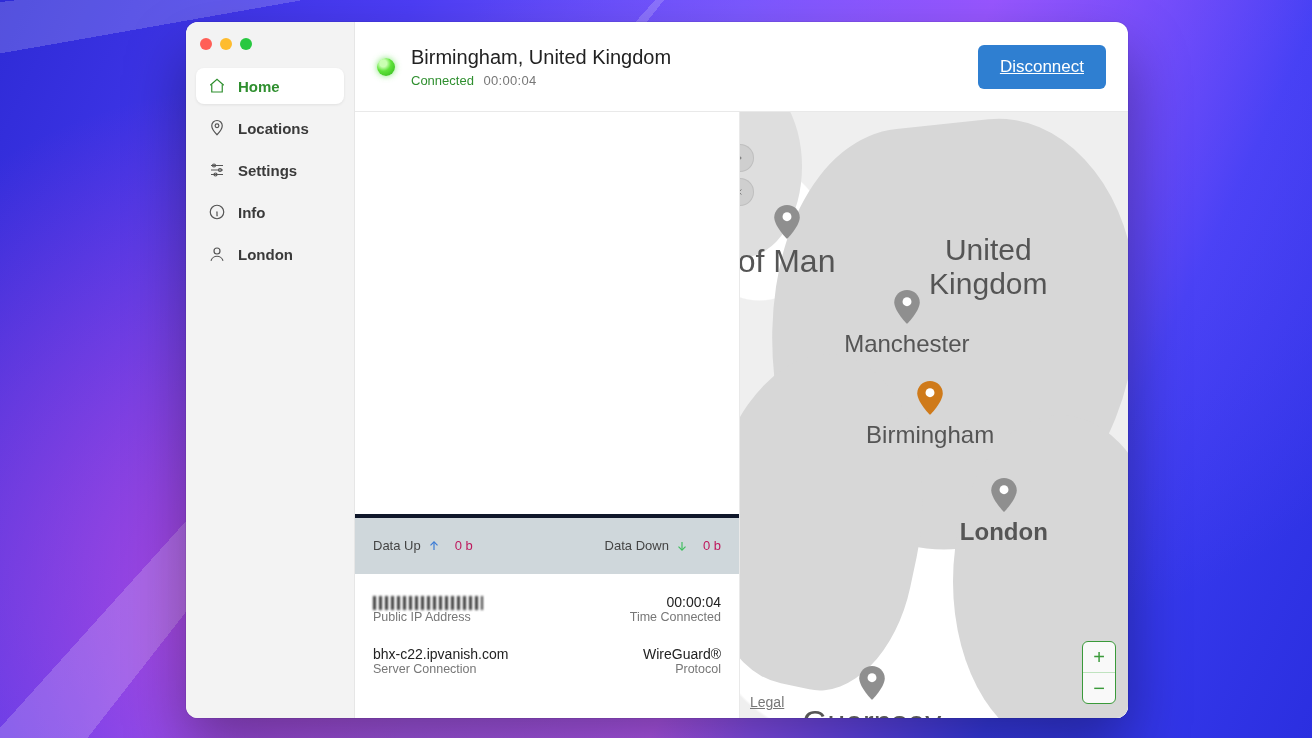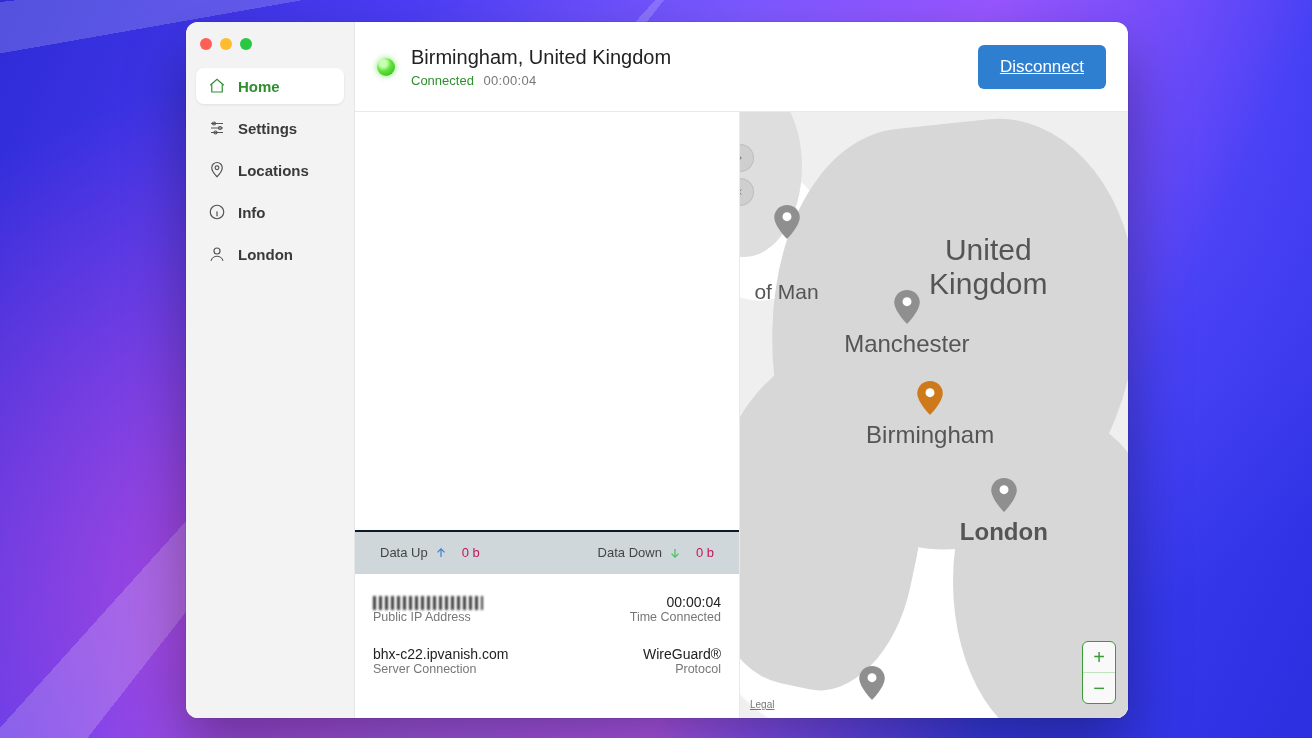--- a/index.html
+++ b/index.html
@@ -90,22 +90,22 @@
     grid-template-columns: 385px 1fr;
     position:relative;
   }
   .leftpanel {
     display:flex; flex-direction:column;
     border-right:1px solid #e9e9e9;
   }
   .graph { flex:1; background:#fff; border-top:.5px solid transparent;}
   .databar {
     display:flex; justify-content:space-between; align-items:center;
-    background:#cfd7db; border-top:2px solid #0f172a; height:44px;
-    padding:0 25px; font-size:13px; color:#444;
+    background:#cfd7db; border-top:4px solid #0f172a; height:60px;
+    padding:0 18px; font-size:13px; color:#444;
   }
   .databar .cell { display:flex; align-items:center; gap:6px; }
   .databar .val { color:#be185d; margin-left:8px; }
   .arrow { width:14px; height:14px; }
   .arrow.up svg{stroke:#3a7bd5;} .arrow.down svg{stroke:#3fbf5e;}
   .arrow svg{fill:none;stroke-width:2;}
 
   .infogrid {
     display:grid; grid-template-columns:1fr 1fr;
     row-gap:4px; padding:20px 18px 24px 18px;
@@ -147,26 +147,26 @@
   .marker {
     position:absolute; width:26px; height:34px; transform:translate(-50%,-100%);
   }
   .marker svg{width:100%;height:100%;}
   .marker .pin-fill{fill:#8f8f8f;} .marker .pin-hole{fill:#fff;}
   .marker.sel .pin-fill{fill:#cf7a1a;}
   .maplabel {
     position:absolute; color:#555; font-family:"Segoe UI Light","Segoe UI",sans-serif;
     font-weight:300; white-space:nowrap; transform:translate(-50%,0);
   }
-  .maplabel.lg{font-size:21px; line-height:1.05;margin-top:36px;}
+  .maplabel.lg{font-size:32px; line-height:1.05;}
   .maplabel.md{font-size:24px;}
   .maplabel.country{font-size:30px; text-align:center;}
 
   .legal {
-    position:absolute; left:10px; bottom:8px; font-size:10px; color:#777; text-decoration:underline;
+    position:absolute; left:10px; bottom:8px; font-size:14px; color:#777; text-decoration:underline;
   }
 
   .toggle {
     position:absolute; width:28px; height:28px; border-radius:50%;
     background:#cfcfcf; display:flex; align-items:center; justify-content:center;
     color:#555; font-size:13px; box-shadow:inset 0 0 0 1px rgba(0,0,0,.08);
     cursor:pointer;
   }
   .toggle svg{width:10px;height:10px;stroke:#555;fill:none;stroke-width:2;}
 
@@ -200,36 +200,36 @@
           <svg viewBox="0 0 24 24">
               <path d="M3 11 12 3l9 8"></path>
               <path d="M5 10v10h14V10"></path>
             </svg>
         </span>
         <span>Home</span>
       </div>
       <div class="nav-item">
         <span class="ic">
           <svg viewBox="0 0 24 24">
+              <path d="M12 21s-7-7.2-7-12a7 7 0 0 1 14 0c0 4.8-7 12-7 12Z"></path>
+              <circle cx="12" cy="9" r="2.5"></circle>
+            </svg>
+        </span>
+        <span>Locations</span>
+      </div>
+      <div class="nav-item">
+        <span class="ic">
+          <svg viewBox="0 0 24 24">
               <path d="M4 6h16M4 12h16M4 18h16"></path>
               <circle cx="8" cy="6" r="2"></circle>
               <circle cx="16" cy="12" r="2"></circle>
               <circle cx="10" cy="18" r="2"></circle>
             </svg>
         </span>
         <span>Settings</span>
-      </div>
-      <div class="nav-item">
-        <span class="ic">
-          <svg viewBox="0 0 24 24">
-              <path d="M12 21s-7-7.2-7-12a7 7 0 0 1 14 0c0 4.8-7 12-7 12Z"></path>
-              <circle cx="12" cy="9" r="2.5"></circle>
-            </svg>
-        </span>
-        <span>Locations</span>
       </div>
       <div class="nav-item">
         <span class="ic">
           <svg viewBox="0 0 24 24">
               <circle cx="12" cy="12" r="9"></circle>
               <path d="M12 8h.01M11 12h1v5h1"></path>
             </svg>
         </span>
         <span>Info</span>
       </div>

